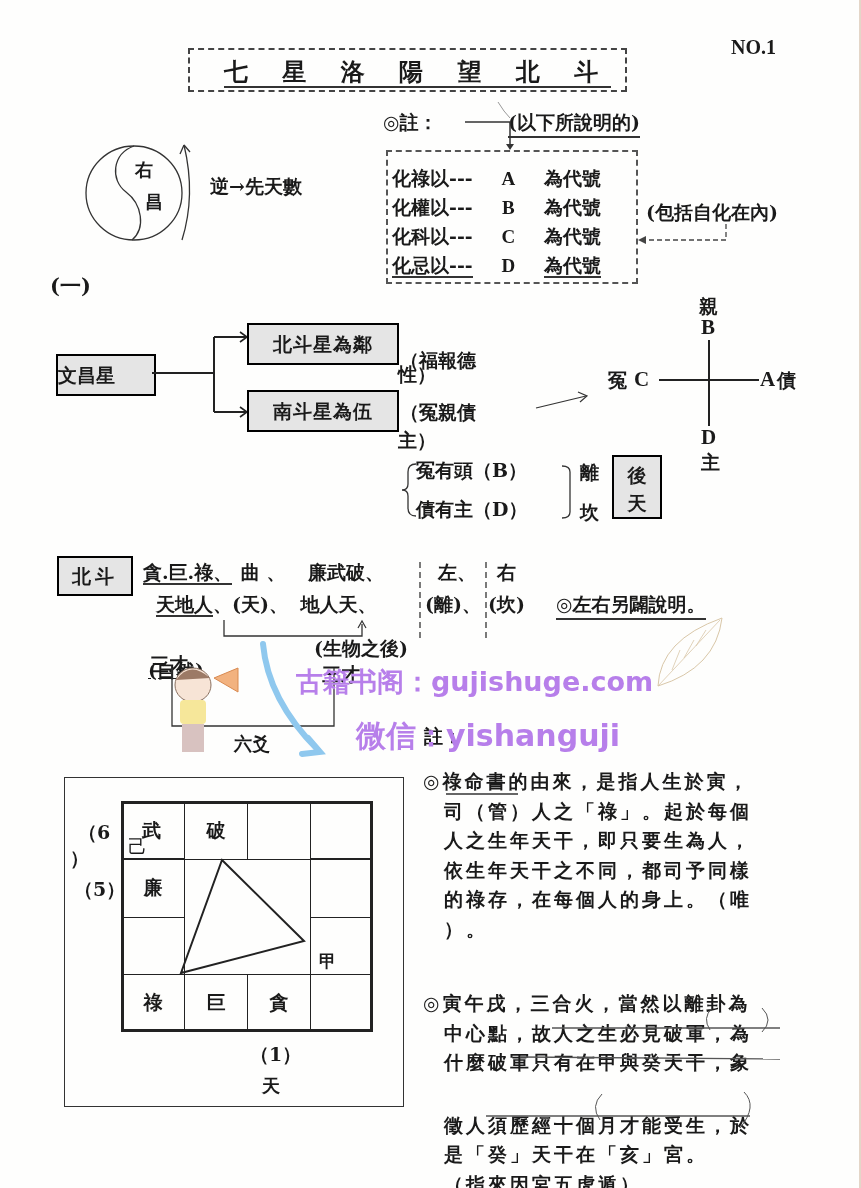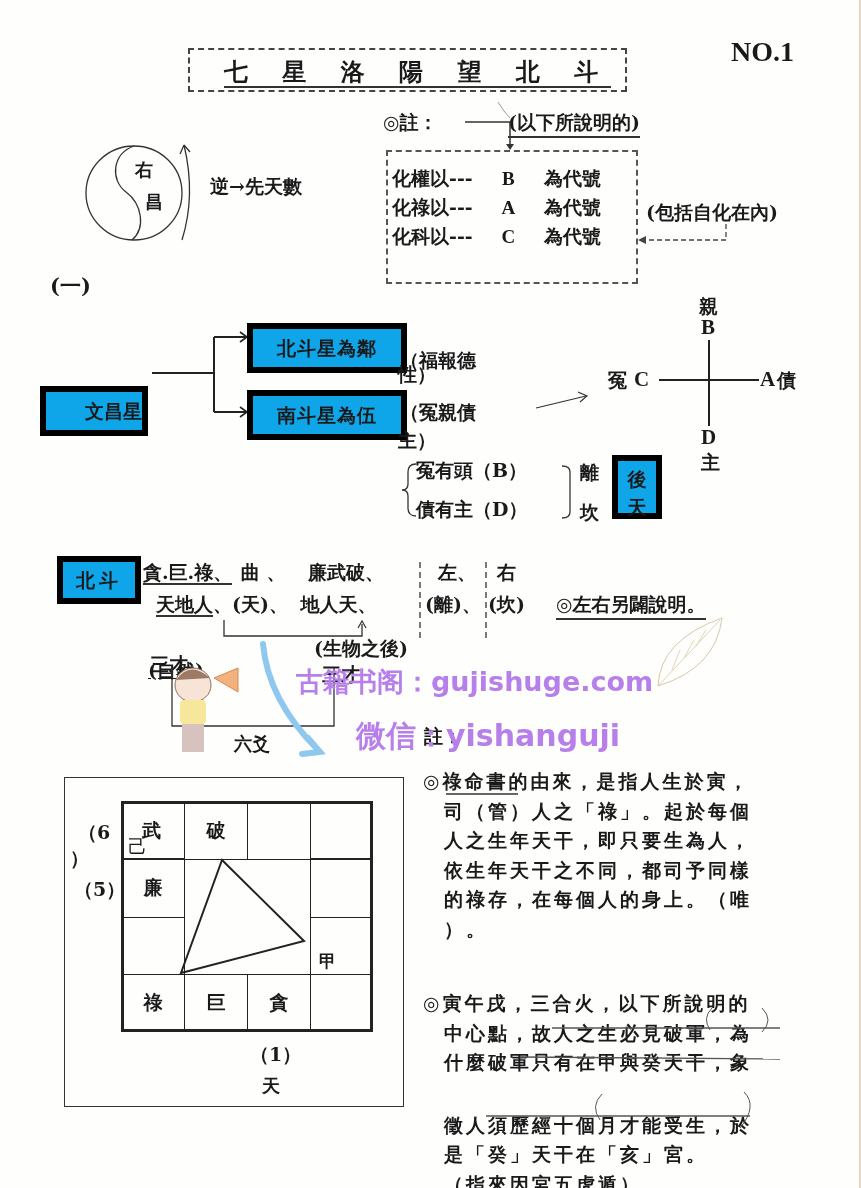--- a/index.html
+++ b/index.html
@@ -4,32 +4,32 @@
 <style>
   html, body { margin: 0; padding: 0; }
   body {
     width: 861px; height: 1188px; position: relative; overflow: hidden;
     background: #fefefd;
     font-family: "DejaVu Serif", "Liberation Serif", serif;
     color: #1a1a1a;
   }
   .abs { position: absolute; }
   .page-edge { position:absolute; right:0; top:0; width:2px; height:1188px; background:#e4d6c8; }
-  .no { font-family: "Liberation Serif", serif; font-weight: bold; font-size: 28px; }
+  .no { font-family: "Liberation Serif", serif; font-weight: bold; font-size: 20px; }
   .title-box {
     border: 2px dashed #444; padding: 6px 14px 2px 14px;
     font-size: 24px; letter-spacing: 13px; font-weight: bold;
   }
   .title-box span { border-bottom: 2px solid #333; margin-left: 20px; }
   .t18 { font-size: 19px; font-weight: bold; }
   .t17 { font-size: 18px; font-weight: bold; }
   .latin { font-family: "Liberation Serif", serif; font-weight: bold; }
   .u { border-bottom: 2px solid #333; }
   .dash-box { border: 2px dashed #555; }
-  .solid-box { border: 6px solid #000000; background:#0ea5e9; }
+  .solid-box { border: 2px solid #000000; background:#e5e5e5; }
   .code-row { height: 29px; line-height: 29px; white-space: nowrap; }
   .wm1 { font-family: "DejaVu Sans", sans-serif; font-weight: bold; color: #b77fea; font-size: 27px; }
   .wm2 { font-family: "DejaVu Sans", sans-serif; font-weight: bold; color: #b77fea; font-size: 30px; margin-top: 10px; }
   .para { font-size: 19px; font-weight: bold; line-height: 29.5px; letter-spacing: 3px; }
   .grid-cell { position:absolute; border:1px solid #222; box-sizing:border-box; display:flex; align-items:center; justify-content:center; font-size:19px; font-weight:bold; }
 </style>
 </head>
 <body>
 
 <div class="page-edge"></div>
@@ -44,33 +44,38 @@
 <div class="abs t18 u" style="left:508px;top:110px;">(以下所說明的)</div>
 <svg class="abs" style="left:460px;top:100px;" width="70" height="55">
   <path d="M5 22 L50 22 L50 48" fill="none" stroke="#333" stroke-width="1.5"></path>
   <path d="M46 44 L50 50 L54 44 Z" fill="#333"></path>
   <path d="M38 2 Q44 12 50 18" fill="none" stroke="#999" stroke-width="1"></path>
 </svg>
 
 <div class="abs dash-box" style="left:386px;top:150px;width:248px;height:130px;"></div>
 <div class="abs t18" style="left:392px;top:164px;">
   <div class="code-row">
+    <span>化祿以---</span>
+    <span class="latin" style="display:inline-block;width:58px;text-align:center;">A</span>
+    <span>為代號</span>
+  </div>
+  <div class="code-row">
     <span>化權以---</span>
     <span class="latin" style="display:inline-block;width:58px;text-align:center;">B</span>
     <span>為代號</span>
   </div>
   <div class="code-row">
-    <span>化祿以---</span>
-    <span class="latin" style="display:inline-block;width:58px;text-align:center;">A</span>
-    <span>為代號</span>
-  </div>
-  <div class="code-row">
     <span>化科以---</span>
     <span class="latin" style="display:inline-block;width:58px;text-align:center;">C</span>
     <span>為代號</span>
+  </div>
+  <div class="code-row">
+    <span class="u">化忌以---</span>
+    <span class="latin" style="display:inline-block;width:58px;text-align:center;">D</span>
+    <span class="u">為代號</span>
   </div>
 </div>
 <div class="abs t18" style="left:646px;top:200px;">(包括自化在內)</div>
 <svg class="abs" style="left:634px;top:222px;" width="100" height="30">
   <path d="M92 2 L92 18 L10 18" fill="none" stroke="#444" stroke-width="1.3" stroke-dasharray="5,3"></path>
   <path d="M4 18 L12 14 L12 22 Z" fill="#444"></path>
 </svg>
 
 <svg class="abs" style="left:80px;top:140px;" width="120" height="110">
   <ellipse cx="54" cy="53" rx="48" ry="47" fill="none" stroke="#333" stroke-width="1.3"></ellipse>
@@ -79,21 +84,21 @@
 <div class="abs t17" style="left:135px;top:158px;">右</div>
 <div class="abs t17" style="left:145px;top:190px;">昌</div>
 <svg class="abs" style="left:178px;top:140px;" width="20" height="105">
   <path d="M4 100 Q18 55 6 5" fill="none" stroke="#333" stroke-width="1.3"></path>
   <path d="M6 5 L2 14 M6 5 L12 12" stroke="#333" stroke-width="1.3" fill="none"></path>
 </svg>
 <div class="abs t18" style="left:210px;top:174px;">逆→先天數</div>
 
 <div class="abs t18" style="left:50px;top:272px;font-size:21px;">(一)</div>
 
-<div class="abs solid-box t18" style="left:40px;top:354px;width:96px;height:38px;line-height:38px;text-align:right;margin-top:32px;">文昌星</div>
+<div class="abs solid-box t18" style="left:56px;top:354px;width:96px;height:38px;line-height:38px;text-align:left;">文昌星</div>
 <svg class="abs" style="left:152px;top:320px;" width="100" height="110">
   <path d="M0 53 L62 53 M62 17 L62 92 M62 17 L94 17 M62 92 L94 92" fill="none" stroke="#222" stroke-width="2"></path>
   <path d="M88 12 L95 17 L88 22 M88 87 L95 92 L88 97" fill="none" stroke="#222" stroke-width="1.6"></path>
 </svg>
 <div class="abs solid-box t18" style="left:247px;top:323px;width:148px;height:38px;line-height:38px;text-align:center;letter-spacing:1px;">北斗星為鄰</div>
 <div class="abs solid-box t18" style="left:247px;top:390px;width:148px;height:38px;line-height:38px;text-align:center;letter-spacing:1px;">南斗星為伍</div>
 <div class="abs t18" style="left:400px;top:348px;">（福報德</div>
 <div class="abs t18" style="left:398px;top:362px;">性）</div>
 <div class="abs t18" style="left:400px;top:400px;">（冤親債</div>
 <div class="abs t18" style="left:398px;top:428px;">主）</div>
@@ -212,21 +217,21 @@
 <div class="abs para" style="left:423px;top:767px;">
   <div>◎祿命書的由來，是指人生於寅，</div>
   <div style="padding-left:21px;">司（管）人之「祿」。起於每個</div>
   <div style="padding-left:21px;">人之生年天干，即只要生為人，</div>
   <div style="padding-left:21px;">依生年天干之不同，都司予同樣</div>
   <div style="padding-left:21px;">的祿存，在每個人的身上。（唯</div>
   <div style="padding-left:21px;">）。</div>
 </div>
 
 <div class="abs para" style="left:423px;top:989px;">
-  <div>◎寅午戌，三合火，以下所說明的</div>
+  <div>◎寅午戌，三合火，當然以離卦為</div>
   <div style="padding-left:21px;">中心點，故人之生必見破軍，為</div>
   <div style="padding-left:21px;">什麼破軍只有在甲與癸天干，象</div>
   <div style="padding-left:21px;margin-top:33px;">徵人須歷經十個月才能受生，於</div>
   <div style="padding-left:21px;">是「癸」天干在「亥」宮。</div>
   <div style="padding-left:21px;">（指來因宮五虎遁）</div>
 </div>
 
 <svg class="abs" style="left:440px;top:780px;" width="380" height="360">
   <path d="M6 14 L78 14" stroke="#333" stroke-width="1.5"></path>
   <path d="M112 248 L340 248" stroke="#555" stroke-width="1.3"></path>

